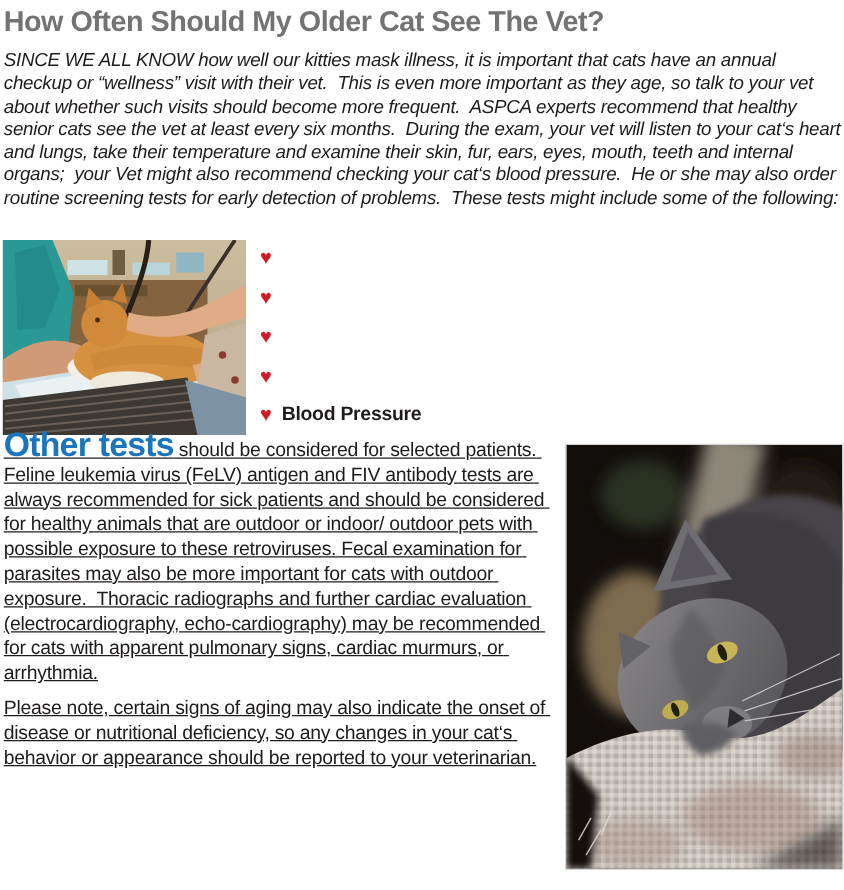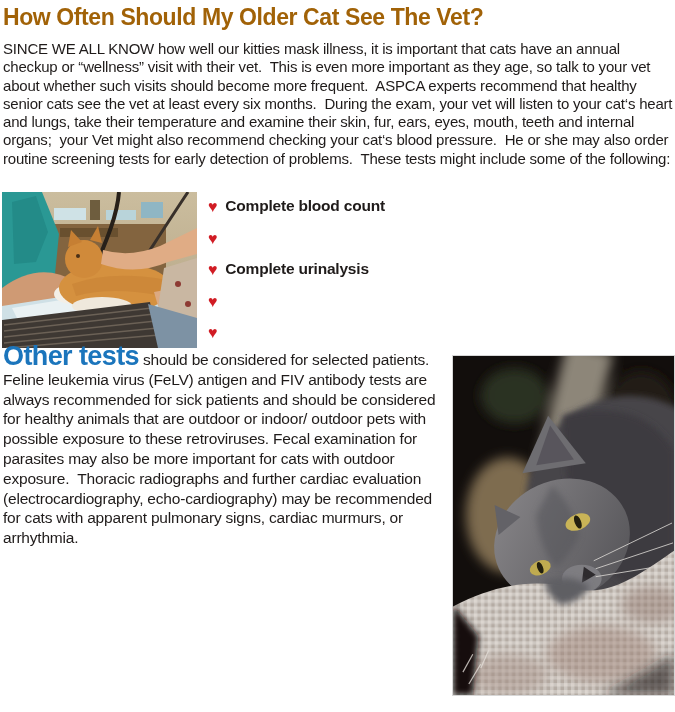--- a/index.html
+++ b/index.html
@@ -6,45 +6,46 @@
   html,body { background:#ffffff; }
   body {
     width:675px; height:712px; position:relative; overflow:hidden;
     font-family:"Liberation Sans", sans-serif;
     color:#1f1b1a;
     -webkit-font-smoothing:antialiased;
   }
   .page-title {
     position:absolute; left:3px; top:4px; width:660px;
     font-size:23px; font-weight:700; letter-spacing:-0.4px;
-    color:#a16207;
+    color:#737373;
   }
   .intro {
     position:absolute; left:3px; top:40px; width:670px;
     font-size:15px; line-height:18.3px; letter-spacing:-0.2px;
     white-space:pre-wrap;
+    font-style:italic;
   }
   .photo { position:absolute; overflow:hidden; }
   .photo svg { display:block; width:100%; height:100%; }
   .vet-photo { left:2px; top:192px; width:195px; height:156px; }
   .graycat-photo { left:452px; top:355px; width:223px; height:341px; border:1px solid #d7d7d7; }
   .tests-list {
     position:absolute; left:208px; top:196px; width:420px;
     list-style:none;
   }
   .tests-list li {
     display:flex; align-items:baseline; margin-bottom:12.5px;
     font-size:15.5px; font-weight:700; line-height:19px; letter-spacing:-0.2px;
   }
   .heart {
     color:#d11c24; font-size:16px; margin-right:8px; flex:0 0 auto;
     font-weight:400; position:relative; top:1px;
   }
   .left-col {
-    position:absolute; left:3px; top:347px; width:447px;
+    position:absolute; left:3px; top:347px; width:447px;text-decoration:underline;
   }
   .left-col p {
     font-size:15.5px; line-height:19.8px; letter-spacing:-0.2px;
     white-space:pre-wrap; margin-bottom:8px;
   }
   .other-tests-heading {
     font-size:27px; font-weight:700; letter-spacing:-0.6px;
     color:#1b75bc; white-space:normal;
   }
 </style>
@@ -114,39 +115,39 @@
       <line x1="4" y1="156" x2="157" y2="143"></line>
     </g>
 
     <path d="M146,112 L195,126 L195,156 L156,156 Z" fill="#7d92a4"></path>
   </svg>
 </div>
 
 <ul class="tests-list">
   <li>
     <span class="heart">♥</span>
-    <span>Complete blood count</span>
-  </li>
-  <li>
-    <span class="heart">♥</span>
-  </li>
-  <li>
-    <span class="heart">♥</span>
-    <span>Complete urinalysis</span>
-  </li>
-  <li>
-    <span class="heart">♥</span>
-  </li>
-  <li>
-    <span class="heart">♥</span>
+  </li>
+  <li>
+    <span class="heart">♥</span>
+  </li>
+  <li>
+    <span class="heart">♥</span>
+  </li>
+  <li>
+    <span class="heart">♥</span>
+  </li>
+  <li>
+    <span class="heart">♥</span>
+    <span>Blood Pressure</span>
   </li>
 </ul>
 
 <div class="left-col">
   <p><span class="other-tests-heading">Other tests</span><span> should be considered for selected patients. Feline leukemia virus (FeLV) antigen and FIV antibody tests are always recommended for sick patients and should be considered for healthy animals that are outdoor or indoor/ outdoor pets with possible exposure to these retroviruses. Fecal examination for parasites may also be more important for cats with outdoor exposure.  Thoracic radiographs and further cardiac evaluation (electrocardiography, echo-cardiography) may be recommended for cats with apparent pulmonary signs, cardiac murmurs, or arrhythmia.</span></p>
+  <p>Please note, certain signs of aging may also indicate the onset of disease or nutritional deficiency, so any changes in your cat‘s behavior or appearance should be reported to your veterinarian.</p>
 </div>
 
 <div class="photo graycat-photo" title="Gray cat with yellow eyes resting its head on a woven white blanket in dim light">
   <svg viewBox="0 0 223 341" preserveAspectRatio="none">
     <defs>
       <filter id="soft" x="-40%" y="-40%" width="180%" height="180%">
           <feGaussianBlur stdDeviation="6"></feGaussianBlur>
         </filter>
       <filter id="soft2" x="-40%" y="-40%" width="180%" height="180%">
           <feGaussianBlur stdDeviation="3"></feGaussianBlur>

